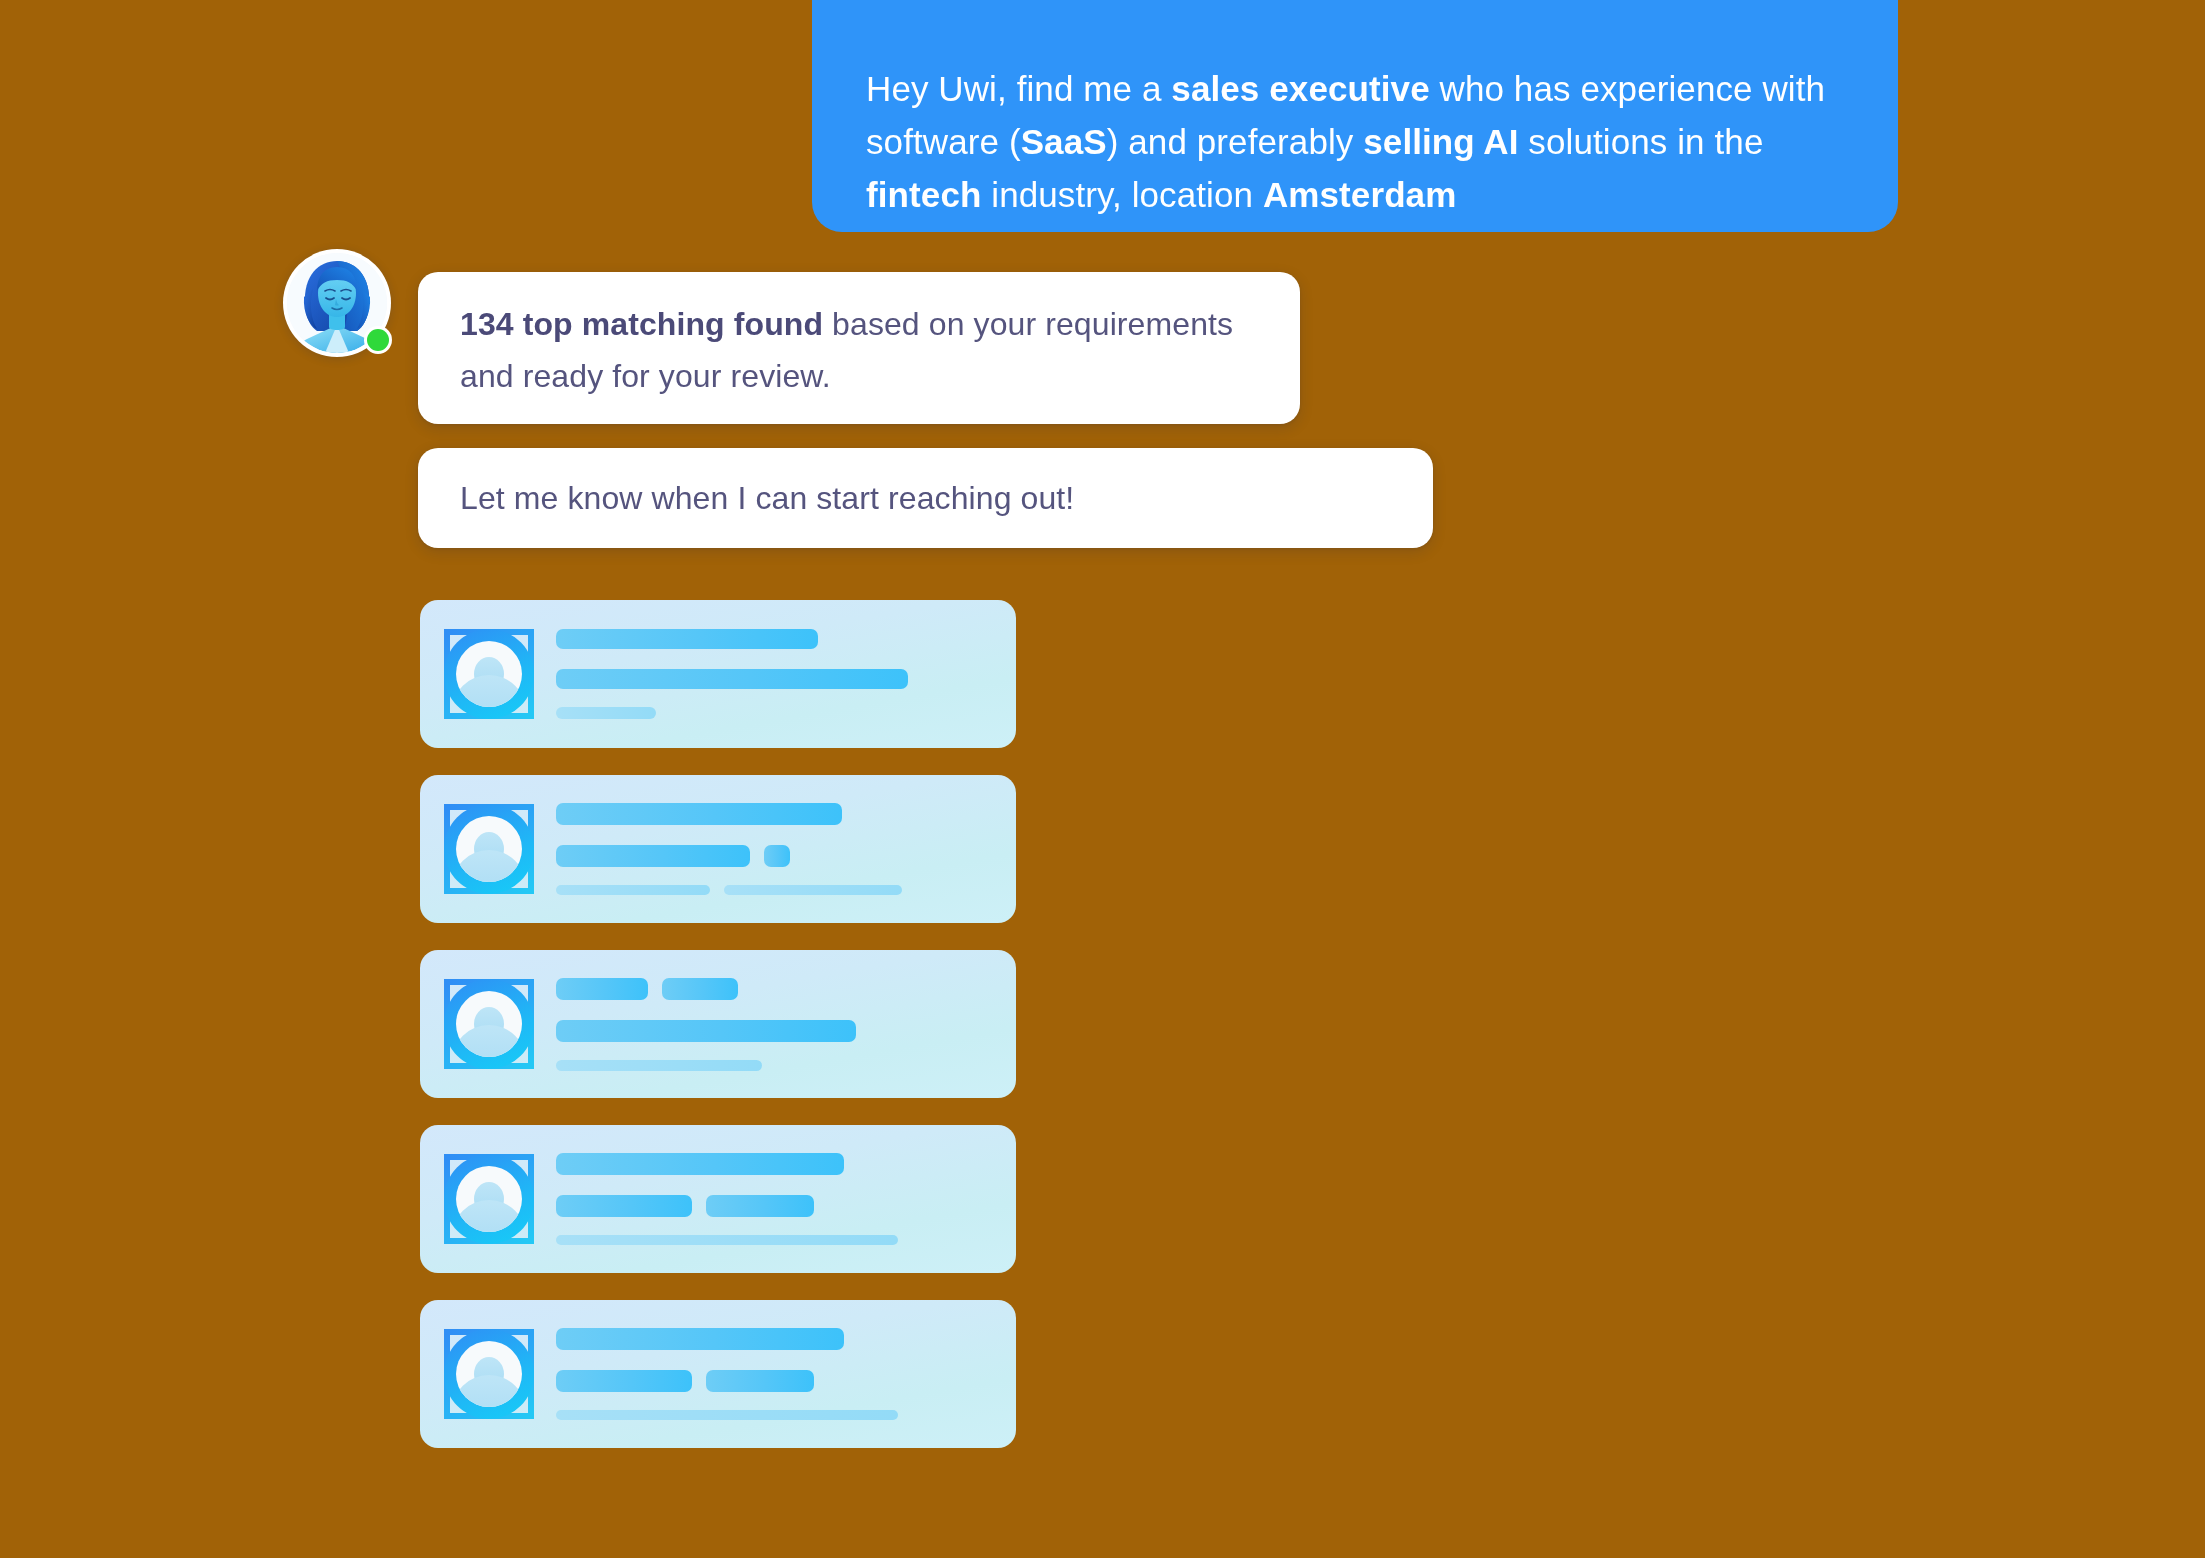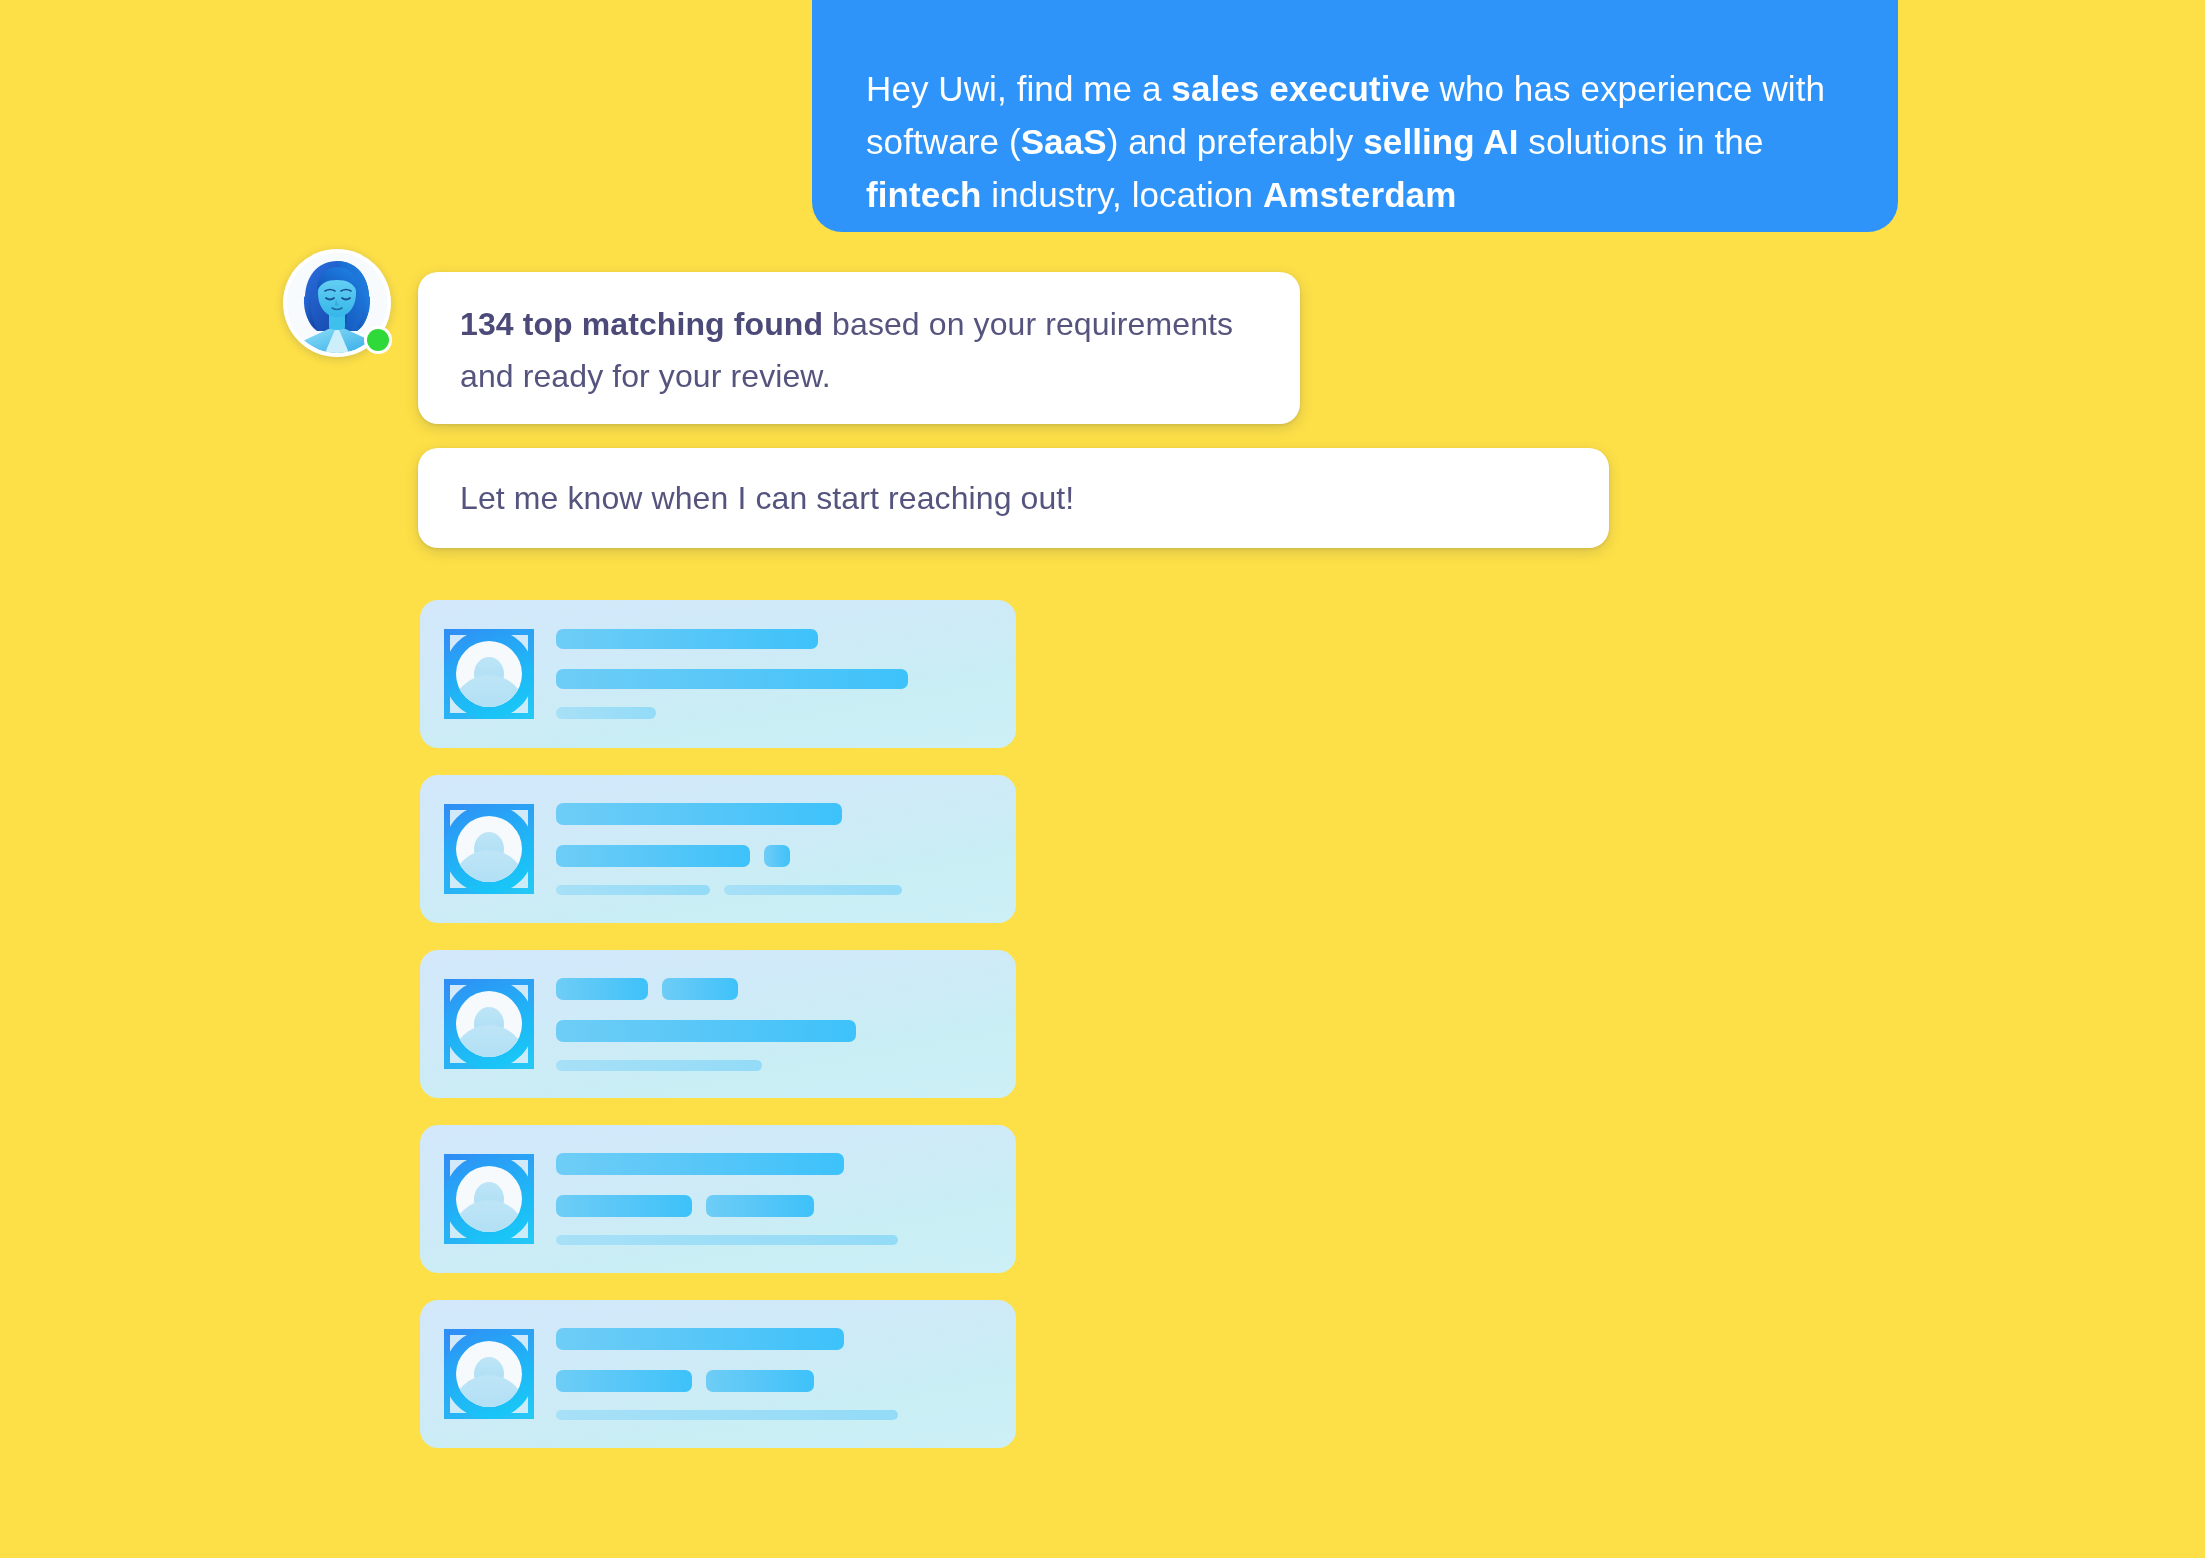--- a/index.html
+++ b/index.html
@@ -13,21 +13,21 @@
     position: relative;
     overflow: hidden;
     font-family: "Liberation Sans", sans-serif;
     -webkit-font-smoothing: antialiased;
   }
 
   
   #stage {
     position: absolute;
     inset: 0;
-    background: #fde047;
+    background: #a16207;
   }
 
   
   .user-bubble {
     position: absolute;
     left: 812px;
     top: -36px;
     width: 1086px;
     height: 268px;
     background: #2f94f9;
@@ -105,21 +105,21 @@
   .bot-bubble .txt b { font-weight: 700; color: #4b4a78; }
 
   #bot-bubble-1 {
     top: 272px;
     width: 882px;
     height: 152px;
     padding: 26px 42px 0 42px;
   }
   #bot-bubble-2 {
     top: 448px;
-    width: 1191px;
+    width: 1015px;
     height: 100px;
     padding: 24px 42px 0 42px;
   }
 
   
   .card {
     position: absolute;
     left: 420px;
     width: 596px;
     height: 148px;

